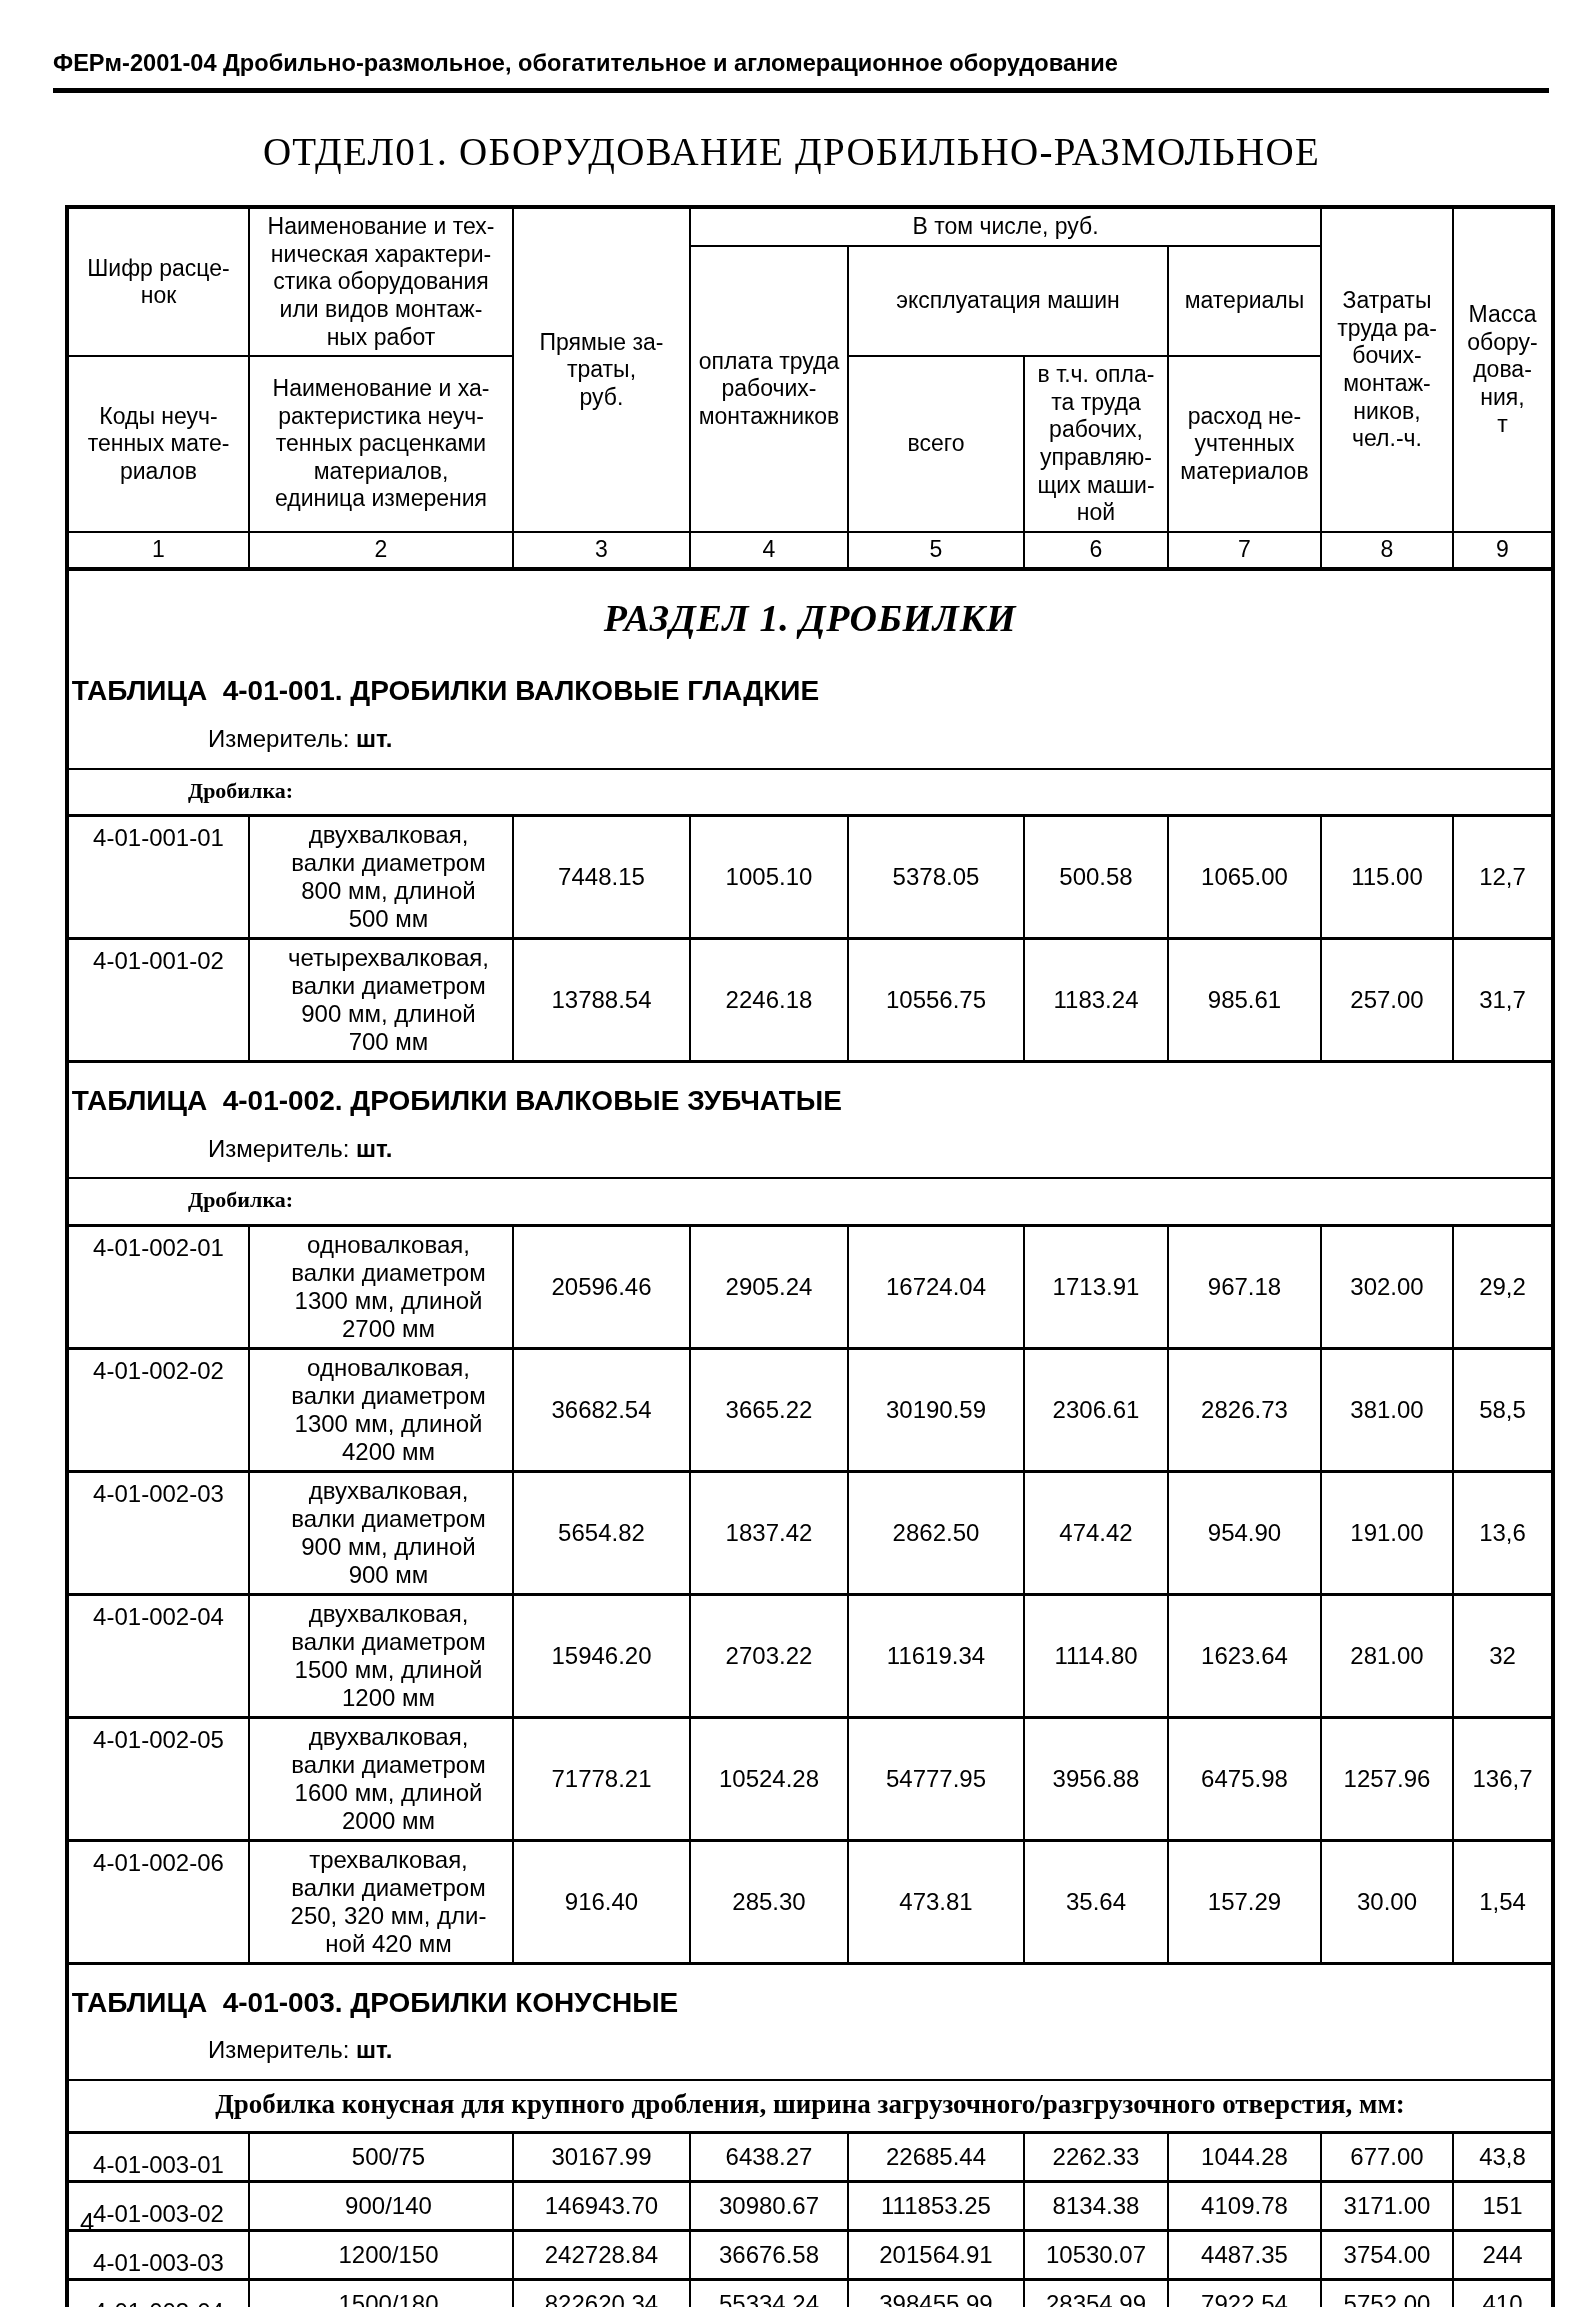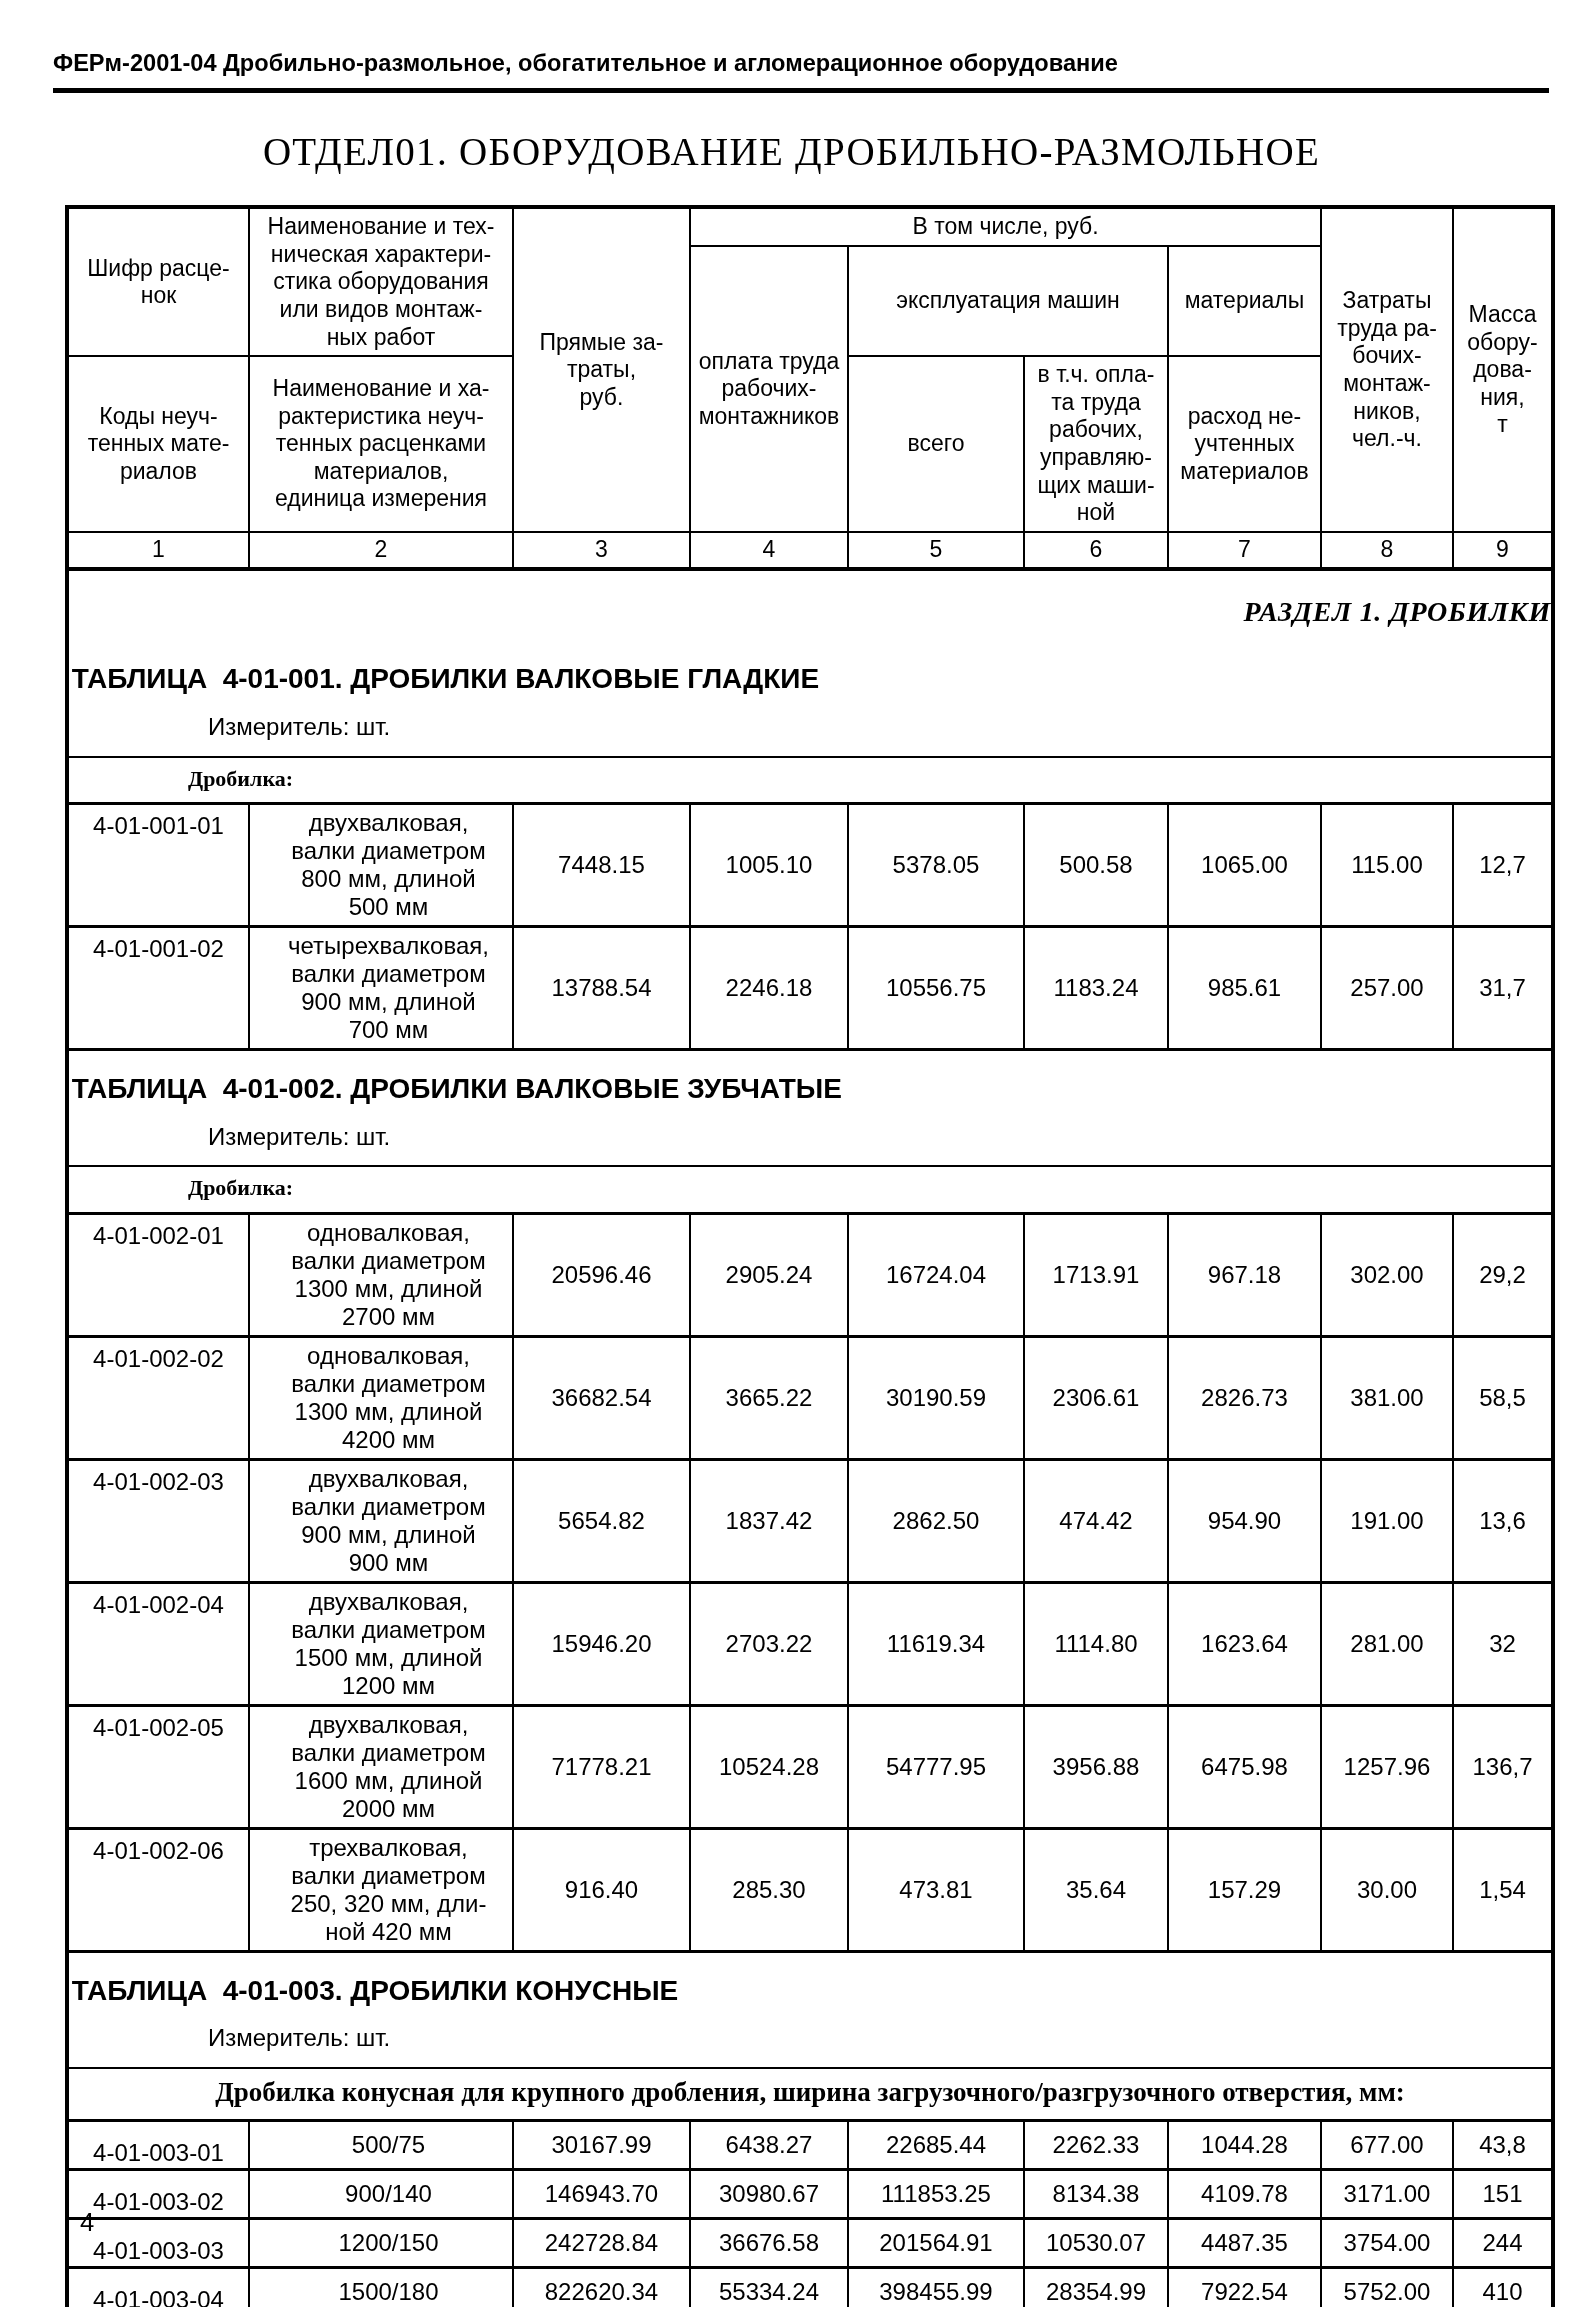--- a/index.html
+++ b/index.html
@@ -37,30 +37,30 @@
   tr.h3 { height:174px; }
   tr.hn td {
     height:32px; text-align:center; font-size:23px;
     border-bottom:4px solid #000; vertical-align:middle;
   }
   td.band {
     border:0; border-top:4px solid #000;
     padding:0 0 10.8px 0; vertical-align:top;
   }
   .band .section-title {
-    padding:25.6px 0 0 0; text-align:right;
+    padding:25.6px 0 0 0; text-align:center;
     font-family:"Liberation Serif", serif; font-style:italic; font-weight:bold;
-    font-size:28px; letter-spacing:0.7px;
+    font-size:38px; letter-spacing:0.7px;
   }
   .band .tbl-title {
     padding:35px 0 0 2.7px; font-size:28px; font-weight:bold; white-space:pre-wrap;
   }
   tbody.t2 .band .tbl-title, tbody.t3 .band .tbl-title { padding-top:21.6px; }
   .band .measurer { padding:17.5px 0 4px 139px; font-size:24px; }
-  .band .measurer b { font-weight:normal; }
+  .band .measurer b { font-weight:bold; }
   td.group {
     border:0; border-top:4px solid #000; border-bottom:4px solid #000;
     font-family:"Liberation Serif", serif; font-weight:bold;
     font-size:22px; padding:8px 0 10.8px 119px; vertical-align:middle;
   }
   td.group.group-center {
     text-align:center; padding-left:0; padding-right:0; font-size:27px;
   }
   tr.data-row td {
     border:2px solid #000; border-top-width:3.4px; border-bottom-width:3.4px;

